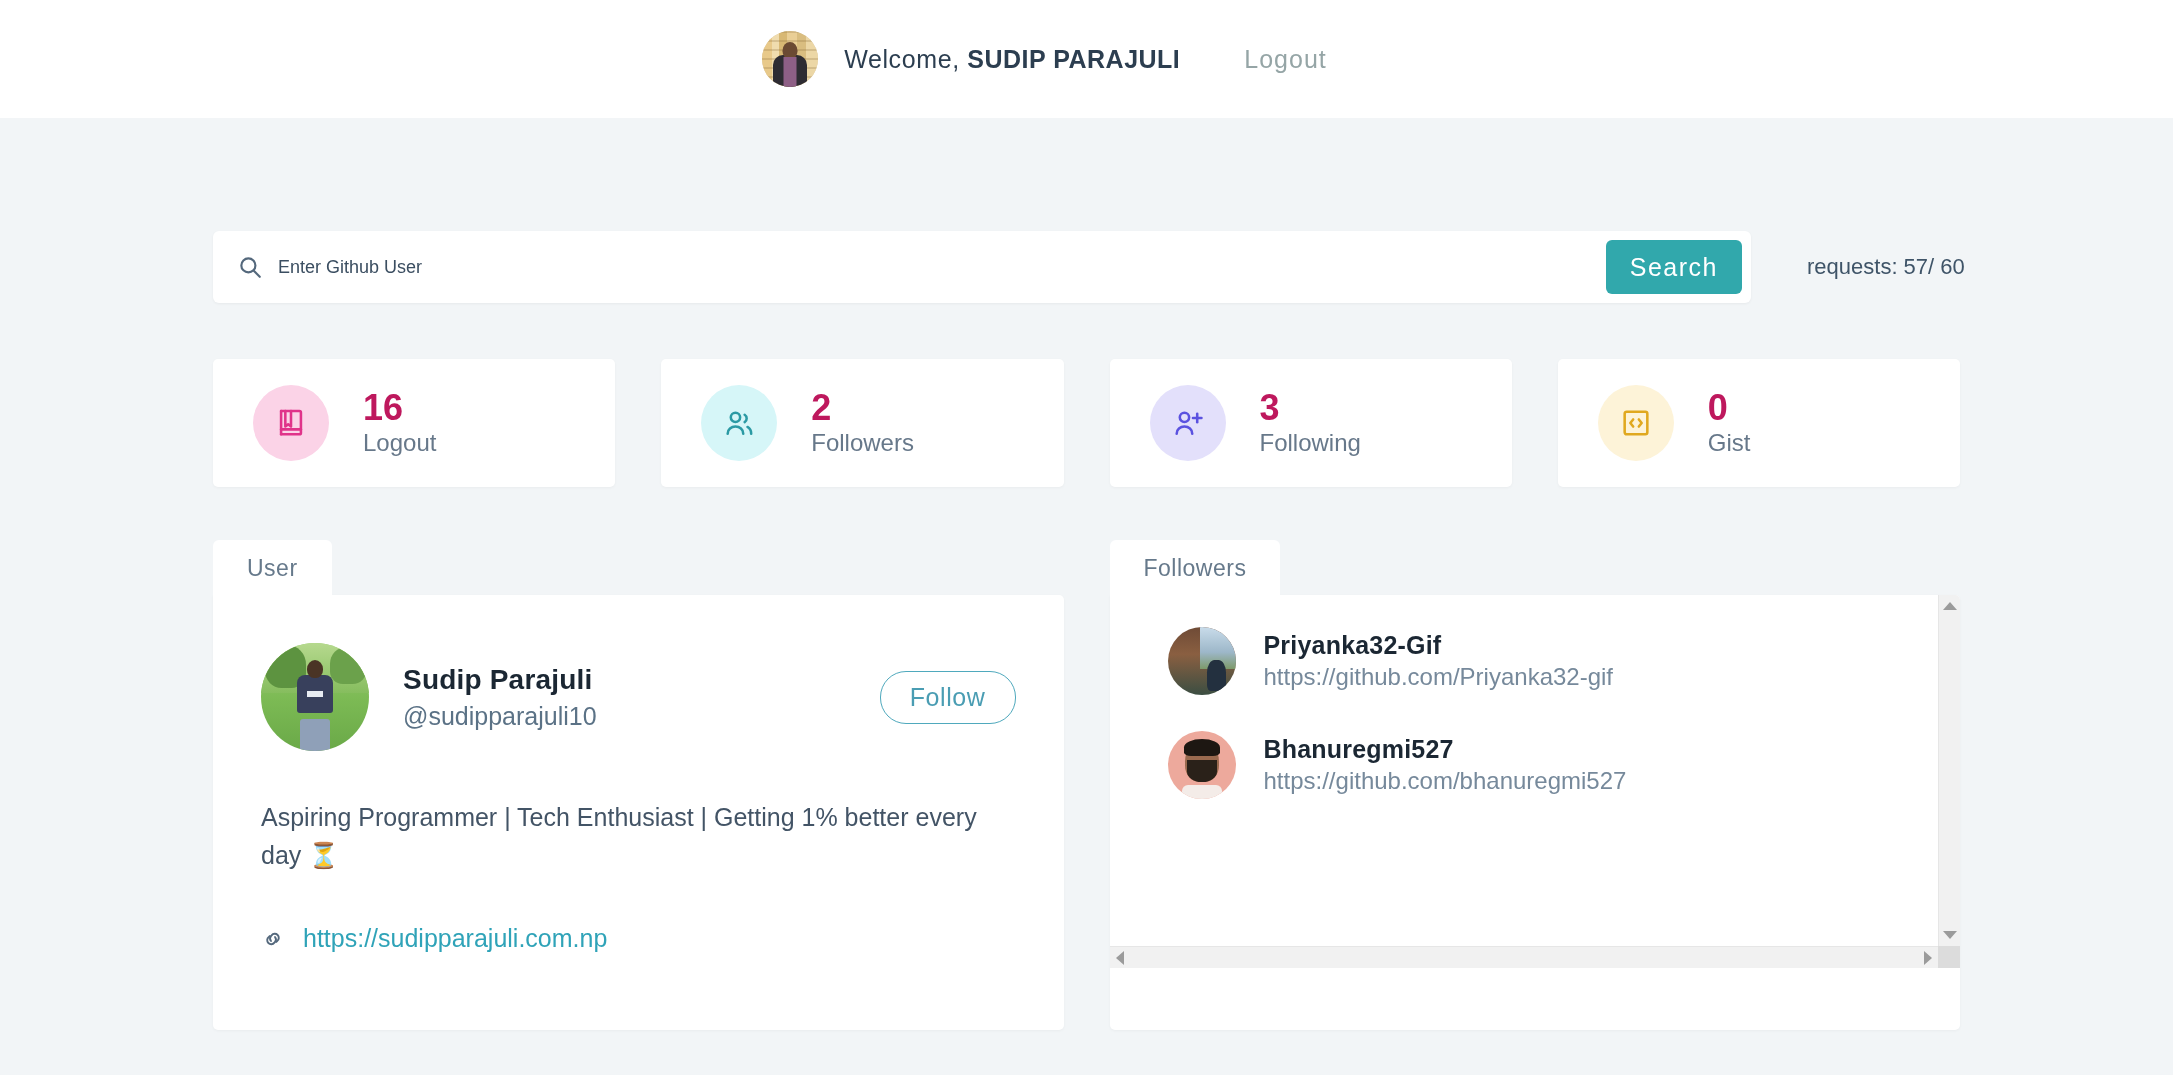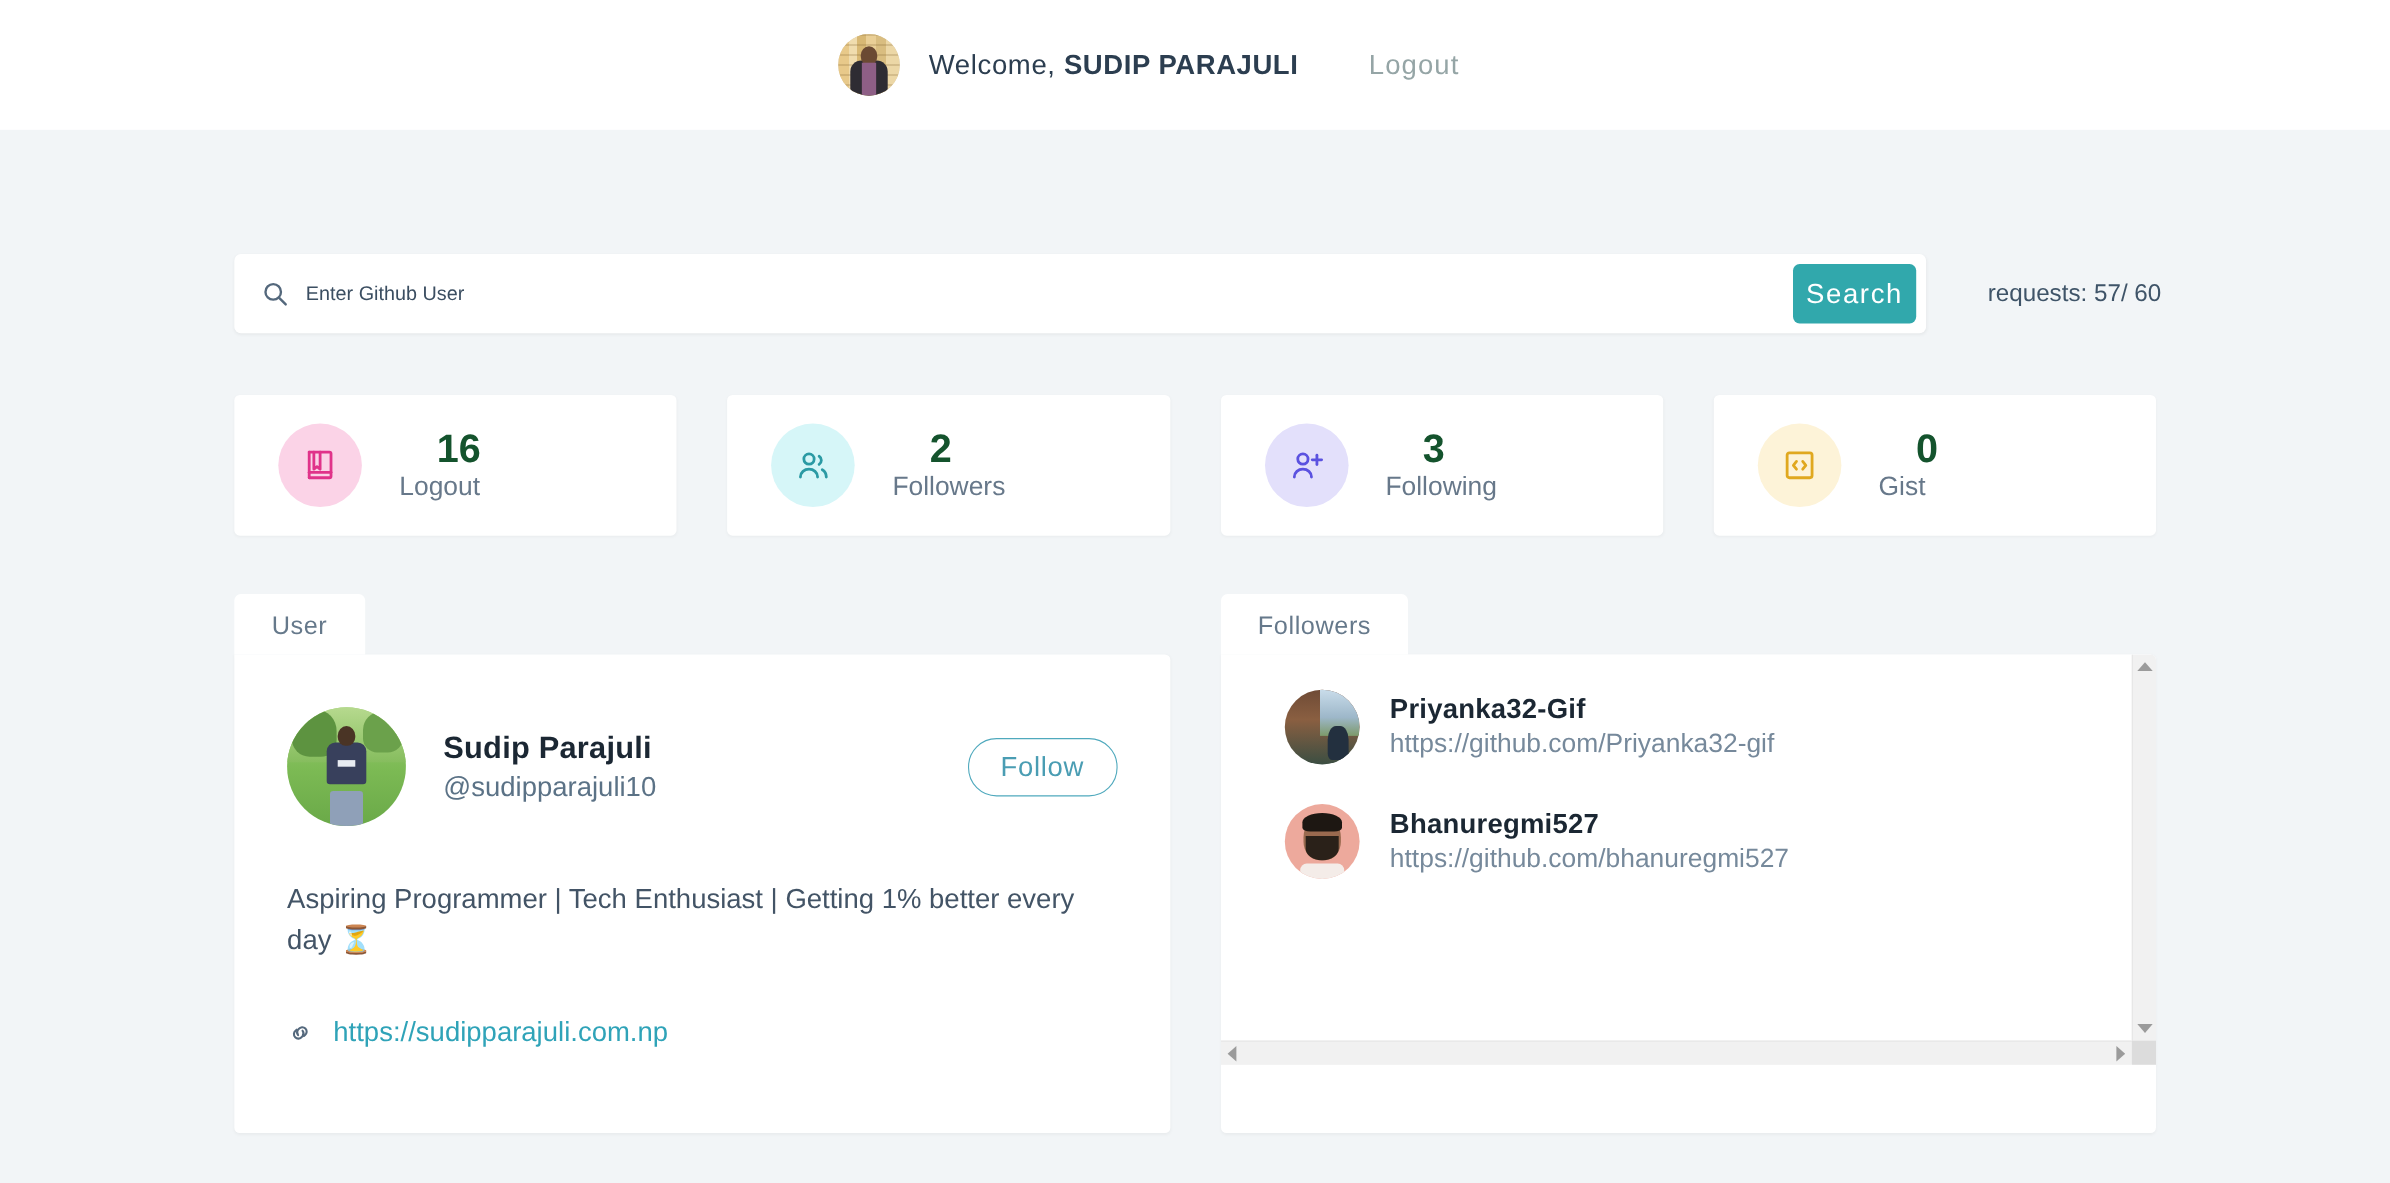--- a/index.html
+++ b/index.html
@@ -133,21 +133,21 @@
     color: #3b4e61;
     background: transparent;
     height: 100%;
   }
   .search-input::placeholder { color: #3b4e61; opacity: 1; }
   .search-btn {
     position: absolute;
     right: 9px;
     top: 9px;
     height: 54px;
-    padding: 0 12px;
+    padding: 0 24px;
     background: #31a8ac;
     color: #ffffff;
     border: none;
     border-radius: 6px;
     font-family: "Liberation Sans", sans-serif;
     font-size: 25px;
     letter-spacing: 1.5px;
     cursor: pointer;
   }
   .requests-text {
@@ -180,23 +180,22 @@
     flex: none;
     display: flex;
     align-items: center;
     justify-content: center;
   }
   .stat-ico svg { width: 34px; height: 34px; }
   .stat-text { display: flex; flex-direction: column; gap: 2px; }
   .stat-num {
     font-size: 36px;
     font-weight: 700;
-    color: #14532d;
+    color: #be185d;
     line-height: 1.05;
-    margin-left: 34px;
   }
   .stat-label {
     font-size: 24px;
     color: #67788a;
     line-height: 1.2;
   }
 
   
   .panels-row {
     display: flex;

